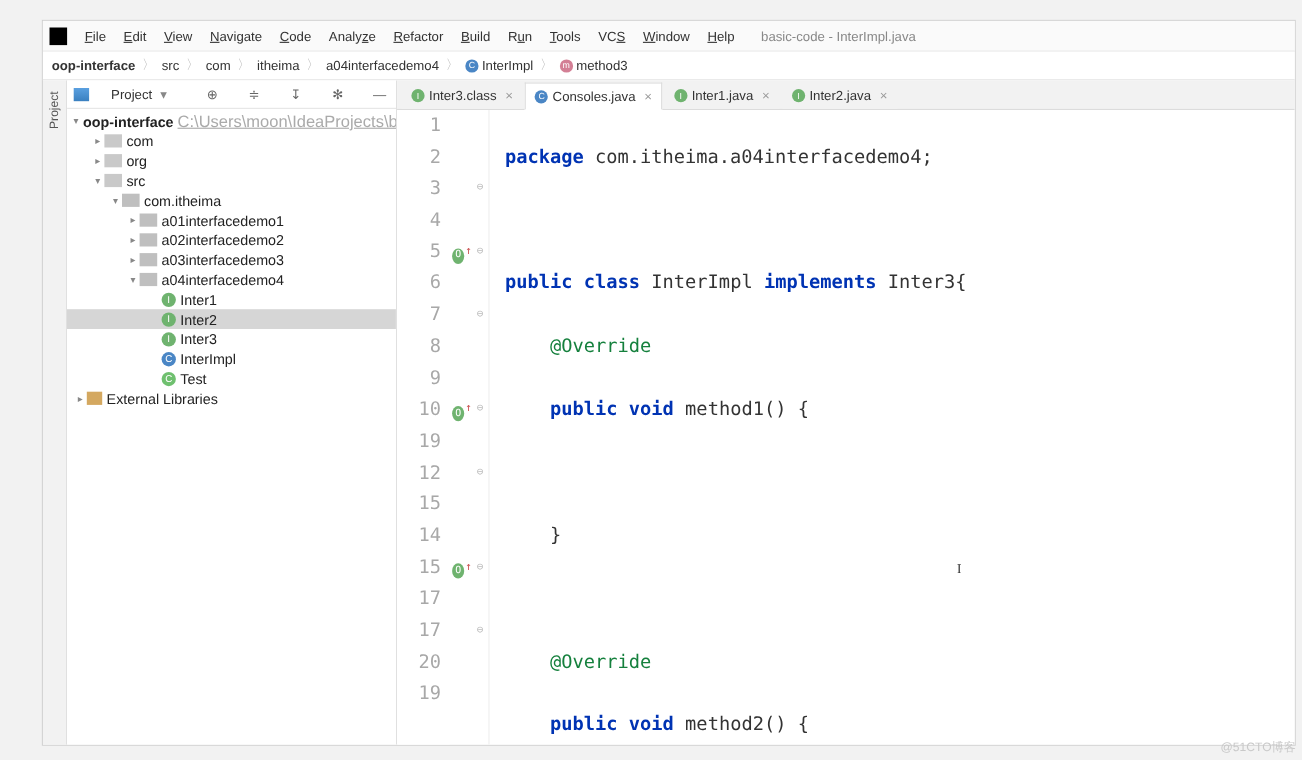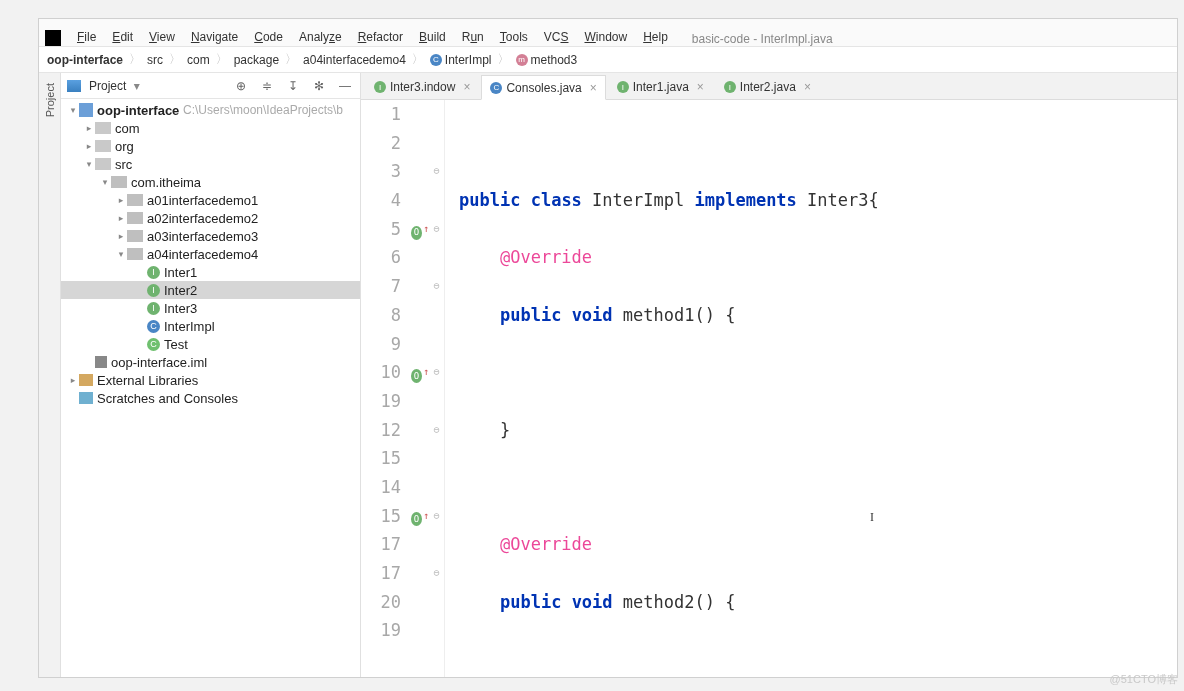--- a/index.html
+++ b/index.html
@@ -18,21 +18,21 @@
   left: 38px; top: 18px;
   width: 1140px;
   height: 660px;
   background: #fff;
   border: 1px solid #d0d0d0;
   display: flex;
   flex-direction: column;
 }
 .menubar {
   display: flex;
-  align-items: flex-end;
+  align-items: center;
   height: 28px;
   padding: 0 6px;
   gap: 4px;
   border-bottom: 1px solid #e5e5e5;
   background: #fafafa;
 }
 .ij-icon {
   width: 16px; height: 16px;
   background: #000;
   margin-right: 6px;
@@ -93,21 +93,21 @@
   width: 300px;
   background: #fff;
   border-right: 1px solid #e0e0e0;
   display: flex; flex-direction: column;
 }
 .project-header {
   display: flex; align-items: center;
   height: 26px;
   padding: 0 6px;
   border-bottom: 1px solid #e5e5e5;
-  gap: 8px;
+  gap: 20px;
 }
 .project-header .proj-icon {
   width: 14px; height: 12px;
   background: linear-gradient(#5aa0e0,#3a80c0);
   display: inline-block;
 }
 .project-header .title { flex: 1; font-size: 12px; }
 .project-header .title .dd { color: #888; margin-left: 4px; }
 .project-header .tbtn {
   width: 18px; height: 18px;
@@ -144,21 +144,21 @@
 .ticon.folder { background: #c9c9c9; width: 16px; height: 12px; }
 .ticon.module { background: #6b9fd8; width: 14px; height: 14px; }
 .ticon.pkg { background: #bfbfbf; width: 16px; height: 12px; }
 .ticon.iface { background: #6fb36f; border-radius: 50%; width: 13px; height: 13px; }
 .ticon.class { background: #4a86c5; border-radius: 50%; width: 13px; height: 13px; }
 .ticon.test { background: #6fc06f; border-radius: 50%; width: 13px; height: 13px; position: relative; }
 .ticon.iml { background: #888; width: 12px; height: 12px; }
 .ticon.lib { background: #d4a860; width: 14px; height: 12px; }
 .ticon.scratch { background: #6fb0d0; width: 14px; height: 12px; }
 .tree .label { color: #222; }
-.tree .label.muted { color: #aaa; font-size: 12px; }
+.tree .label.muted { color: #aaa; font-size: 15px; text-decoration: underline; }
 
 .editor-panel {
   flex: 1;
   display: flex; flex-direction: column;
   min-width: 0;
 }
 .tabs {
   display: flex; align-items: flex-end;
   height: 27px;
   background: #f2f2f2;
@@ -231,21 +231,21 @@
   border-right: 1px solid #eee;
 }
 .fold .fc { height: 28.7px; display: flex; align-items: center; justify-content: center; color: #bbb; font-size: 10px; }
 .code {
   flex: 1;
   padding-left: 14px;
   white-space: pre;
 }
 .code .line { height: 28.7px; }
 .kw { color: #0033b3; font-weight: bold; }
-.annot { color: #ec4899; }
+.annot { color: #15803d; }
 .type { color: #333; }
 .pkgline { color: #333; }
 .cursor-i {
   position: absolute;
   color: #333;
   font-family: serif;
 }
 
 .watermark {
   position: absolute;
@@ -276,21 +276,21 @@
     <span class="window-title">basic-code - InterImpl.java</span>
   </div>
 
   <div class="breadcrumb">
     <span class="bc strong">oop-interface</span>
     <span class="sep">〉</span>
     <span class="bc">src</span>
     <span class="sep">〉</span>
     <span class="bc">com</span>
     <span class="sep">〉</span>
-    <span class="bc">package</span>
+    <span class="bc">itheima</span>
     <span class="sep">〉</span>
     <span class="bc">a04interfacedemo4</span>
     <span class="sep">〉</span>
     <span class="bc"><span class="bc-icon class">C</span><span>InterImpl</span></span>
     <span class="sep">〉</span>
     <span class="bc"><span class="bc-icon method">m</span><span>method3</span></span>
   </div>
 
   <div class="body">
 
@@ -368,43 +368,33 @@
         <div class="node" style="padding-left:74px">
             <span class="noarrow"></span>
             <span class="ticon class">C</span>
             <span class="label">InterImpl</span>
           </div>
         <div class="node" style="padding-left:74px">
             <span class="noarrow"></span>
             <span class="ticon test">C</span>
             <span class="label">Test</span>
           </div>
-        <div class="node" style="padding-left:22px">
-            <span class="noarrow"></span>
-            <span class="ticon iml"></span>
-            <span class="label">oop-interface.iml</span>
-          </div>
         <div class="node" style="padding-left:6px">
             <span class="arrow">▸</span>
             <span class="ticon lib"></span>
             <span class="label">External Libraries</span>
           </div>
-        <div class="node" style="padding-left:6px">
-            <span class="noarrow"></span>
-            <span class="ticon scratch"></span>
-            <span class="label">Scratches and Consoles</span>
-          </div>
       </div>
     </div>
 
     <div class="editor-panel">
       <div class="tabs">
         <div class="tab">
             <span class="ticn iface">I</span>
-            <span>Inter3.indow</span>
+            <span>Inter3.class</span>
             <span class="tclose">×</span>
           </div>
         <div class="tab active">
             <span class="ticn class">C</span>
             <span>Consoles.java</span>
             <span class="tclose">×</span>
           </div>
         <div class="tab">
             <span class="ticn iface">I</span>
             <span>Inter1.java</span>
@@ -483,20 +473,21 @@
             <div class="fc">⊖</div>
             <div class="fc"></div>
             <div class="fc"></div>
             <div class="fc">⊖</div>
             <div class="fc"></div>
             <div class="fc">⊖</div>
             <div class="fc"></div>
             <div class="fc"></div>
         </div>
         <div class="code">
+<div class="line"><span class="kw">package</span><span class="pkgline"> com.itheima.a04interfacedemo4;</span></div>
 <div class="line"></div>
 <div class="line"><span class="kw">public</span> <span class="kw">class</span> <span class="type">InterImpl</span> <span class="kw">implements</span> <span class="type">Inter3</span><span>{</span></div>
 <div class="line">    <span class="annot">@Override</span></div>
 <div class="line">    <span class="kw">public</span> <span class="kw">void</span> <span>method1</span><span>() </span><span>{</span></div>
 <div class="line"></div>
 <div class="line">    <span>}</span></div>
 <div class="line"></div>
 <div class="line">    <span class="annot">@Override</span></div>
 <div class="line">    <span class="kw">public</span> <span class="kw">void</span> <span>method2</span><span>() </span><span>{</span></div>
 

